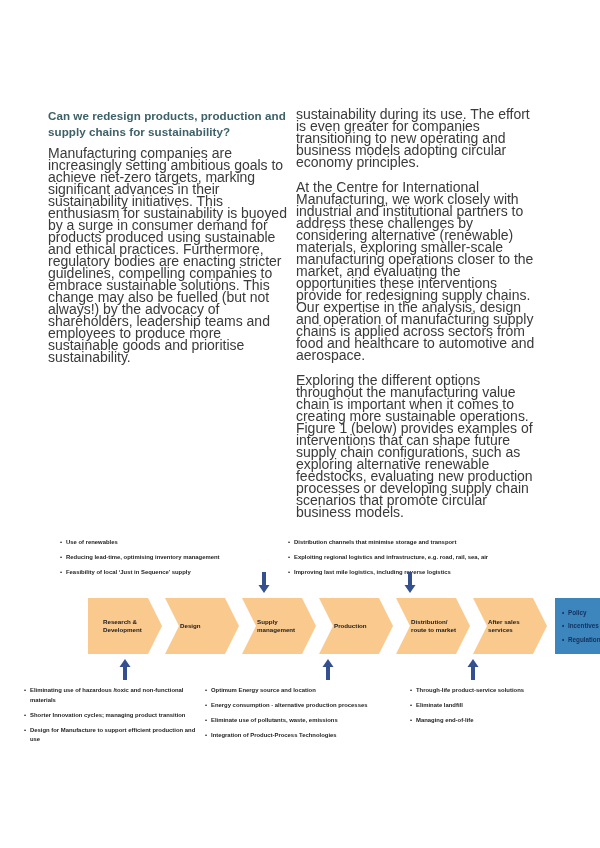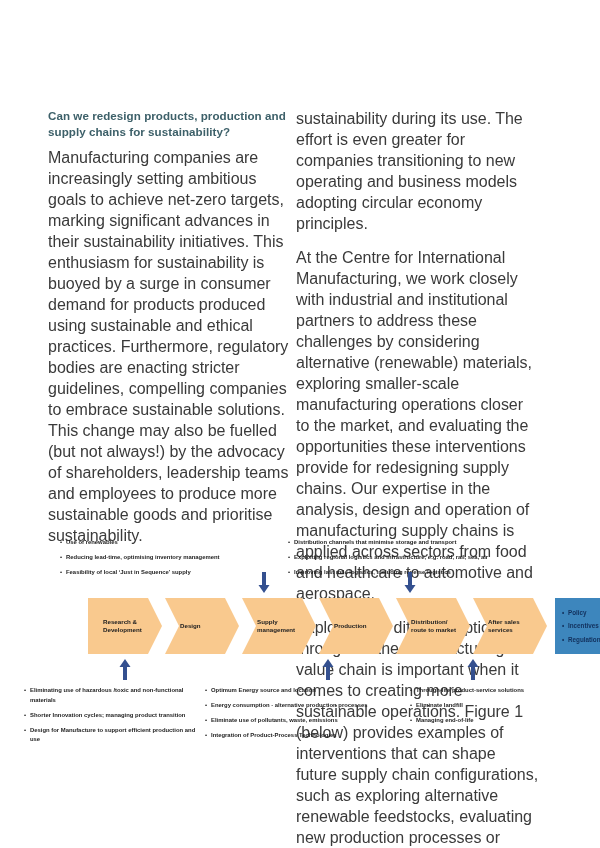--- a/index.html
+++ b/index.html
@@ -30,22 +30,22 @@
   }
   .heading {
     font-size: 11.6px;
     line-height: 15.6px;
     font-weight: bold;
     color: #3d6069;
     margin: 0 0 8px 0;
     letter-spacing: 0.05px;
   }
   .para {
-    font-size: 16px;
-    line-height: 21px;
+    font-size: 14px;
+    line-height: 12px;
     color: #3a3a3a;
     margin: 0 0 13px 0;
     letter-spacing: -0.02px;
   }
   .para:last-child { margin-bottom: 0; }
   .col-right { padding-top: 0px; }
 
   
   .figure {
     position: absolute;

